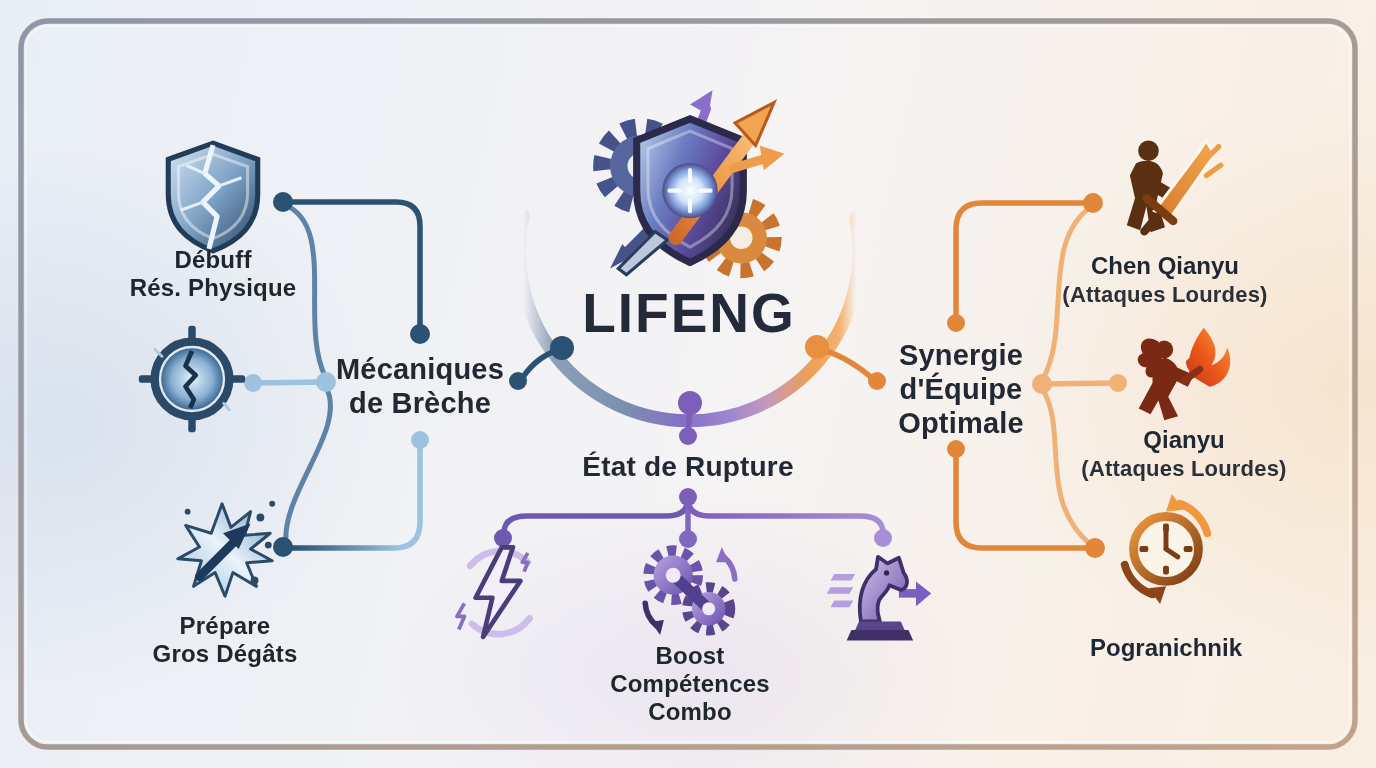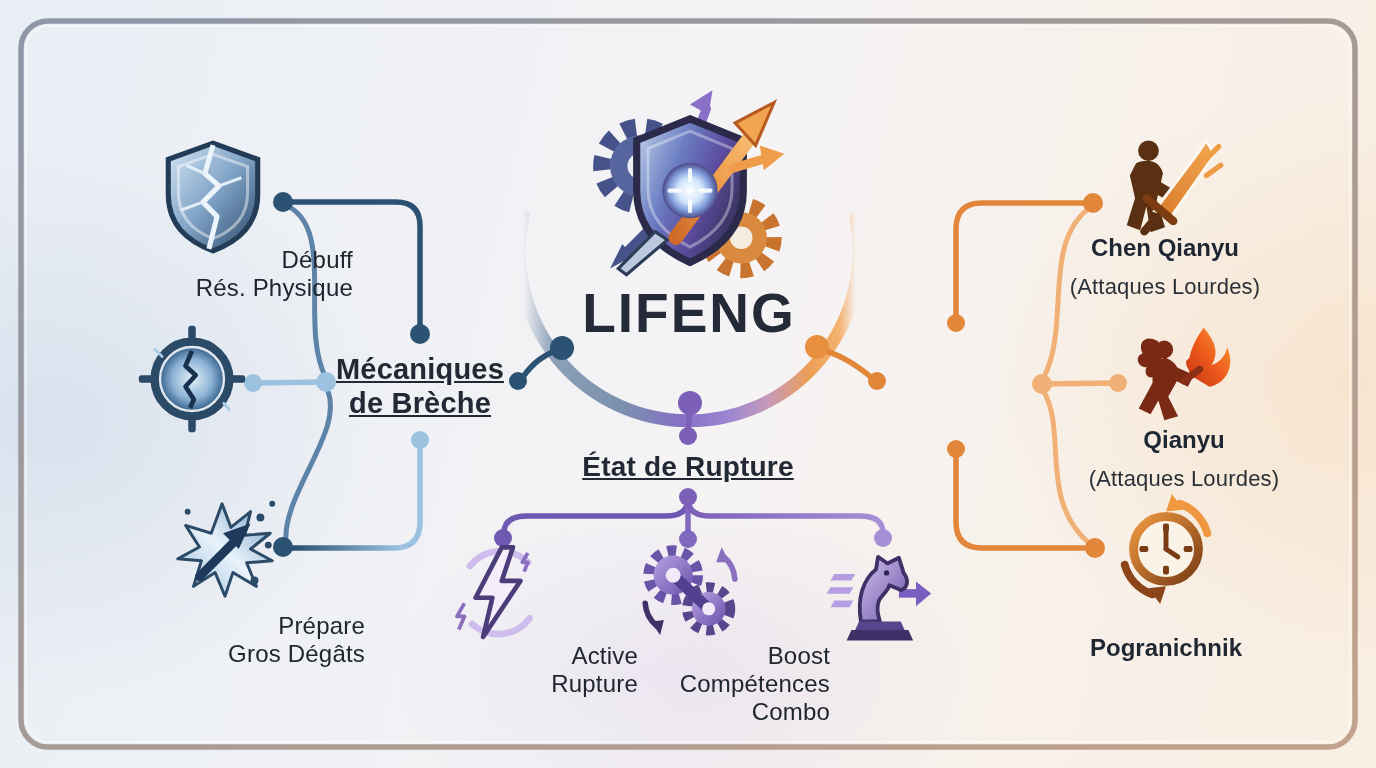--- a/index.html
+++ b/index.html
@@ -8,32 +8,32 @@
     font-family:"Liberation Sans",sans-serif;color:#1f2733;
     background:
       radial-gradient(ellipse 420px 260px at 50% 88%, rgba(160,130,212,.12), transparent 70%),
       radial-gradient(ellipse 500px 400px at 4% 55%, rgba(120,155,200,.16), transparent 70%),
       radial-gradient(ellipse 520px 420px at 98% 50%, rgba(240,185,120,.20), transparent 70%),
       linear-gradient(103deg,#e9eef5 0%,#eff1f5 28%,#f5f3f4 52%,#f8f1ea 76%,#f9eee2 100%);
   }
   svg{display:block}
   .abs{position:absolute}
   .node-label{
-    position:absolute;transform:translateX(-50%);width:280px;text-align:right;
-    font-weight:400;font-size:24px;line-height:28px;white-space:pre-line;
+    position:absolute;transform:translateX(-50%);width:280px;text-align:center;
+    font-weight:700;font-size:24px;line-height:28px;white-space:pre-line;
     color:#20262f;letter-spacing:.2px;
   }
   .branch-label{
     position:absolute;transform:translateX(-50%);width:300px;text-align:center;
     font-weight:800;font-size:29px;line-height:34px;white-space:pre-line;
-    color:#222834;letter-spacing:.2px;text-decoration:underline;
+    color:#222834;letter-spacing:.2px;
   }
   .role-label{
-    display:block;font-weight:400;font-size:22px;line-height:26px;color:#2a3038;
-    letter-spacing:.2px;margin-top:12px;
+    display:block;font-weight:700;font-size:22px;line-height:26px;color:#2a3038;
+    letter-spacing:.2px;margin-top:2px;
   }
   .name-label{display:block;font-weight:700;font-size:24px;line-height:28px;}
   .person{position:absolute;transform:translateX(-50%);width:300px;text-align:center;}
   #main-title{
     position:absolute;transform:translateX(-50%);
     font-weight:800;font-size:55px;letter-spacing:2px;color:#242a38;
   }
   .icon{position:absolute;transform:translateX(-50%);}
 </style>
 </head>
@@ -263,22 +263,20 @@
     <svg width="112" height="112" viewBox="0 0 120 120">
       <g fill="none" stroke="#cdbcec" stroke-width="7" stroke-linecap="round">
         <path d="M30 30 A 42 42 0 0 1 92 26"></path>
         <path d="M94 86 A 42 42 0 0 1 32 92"></path>
       </g>
       <path d="M64 10 L36 64 H54 L44 106 L84 46 H64 L76 10 Z" fill="#f4eefb" stroke="#4a3d7a" stroke-width="5" stroke-linejoin="round"></path>
       <path d="M24 70 L16 84 h8 L18 98" fill="none" stroke="#8a6fc0" stroke-width="4" stroke-linejoin="round"></path>
       <path d="M92 16 L86 26 h6 L88 36" fill="none" stroke="#8a6fc0" stroke-width="4" stroke-linejoin="round"></path>
     </svg>
   </div>
-  <div class="node-label" style="left:498px;top:642px">Active
-Rupture</div>
 
   <div class="icon" style="left:690px;top:536px">
     <svg width="112" height="112" viewBox="0 0 120 120">
       <defs>
           <linearGradient id="gGr" x1="0" y1="0" x2="1" y2="1">
         <stop offset="0" stop-color="#b9a3e2"></stop>
             <stop offset="1" stop-color="#6a50ac"></stop>
       </linearGradient>
         </defs>
       <circle cx="42" cy="42" r="26" fill="none" stroke="#6a54a8" stroke-width="12" stroke-dasharray="9.5 7"></circle>
@@ -313,20 +311,23 @@
       </g>
       <rect x="82" y="58" width="20" height="9" fill="#7a5fc0"></rect>
       <polygon points="100,50 116,62.5 100,76" fill="#7a5fc0"></polygon>
       <path d="M42 92 C38 68 44 48 58 37 L60 24 L70 31 L82 25 L87 41 C93 49 91 57 84 59 L72 54 C70 61 64 64 61 70 C58 78 60 85 62 92 Z" fill="url(#gKn)" stroke="#3f3168" stroke-width="4" stroke-linejoin="round"></path>
       <circle cx="69" cy="41" r="2.8" fill="#2e2452"></circle>
       <path d="M40 92 H84 L88 101 H36 Z" fill="#57468c"></path>
       <path d="M32 101 H92 L97 112 H27 Z" fill="#3f3168"></path>
     </svg>
   </div>
 
+  <div class="branch-label" style="left:961px;top:338px">Synergie
+d'Équipe
+Optimale</div>
 
   <div class="icon" style="left:1165px;top:128px">
     <svg width="124" height="124" viewBox="0 0 120 120">
       <defs>
           <linearGradient id="gSw" x1="0" y1="1" x2="1" y2="0">
         <stop offset="0" stop-color="#d97b2a"></stop>
             <stop offset="1" stop-color="#f2a750"></stop>
       </linearGradient>
         </defs>
       <g fill="#5a3012">
@@ -336,21 +337,21 @@
       </g>
       <polygon points="50,80 92,24 100,12 108,26 66,86" fill="url(#gSw)" stroke="#fdf6ee" stroke-width="3"></polygon>
       <line x1="42" y1="68" x2="68" y2="90" stroke="#7a3c10" stroke-width="8" stroke-linecap="round"></line>
       <line x1="52" y1="86" x2="40" y2="100" stroke="#5a3012" stroke-width="8" stroke-linecap="round"></line>
       <g stroke="#ef9d44" stroke-width="5" stroke-linecap="round" fill="none">
         <path d="M96 34 L112 18"></path>
           <path d="M100 46 L114 36"></path>
       </g>
     </svg>
   </div>
-  <div class="person" style="left:1165px;top:234px">
+  <div class="person" style="left:1165px;top:252px">
     <span class="name-label">Chen Qianyu</span>
     <span class="role-label">(Attaques Lourdes)</span>
   </div>
 
   <div class="icon" style="left:1182px;top:318px">
     <svg width="118" height="118" viewBox="0 0 120 120">
       <defs>
           <linearGradient id="gFl" x1="0" y1="1" x2="1" y2="0">
         <stop offset="0" stop-color="#c23412"></stop>
             <stop offset=".5" stop-color="#ee5a1c"></stop>

